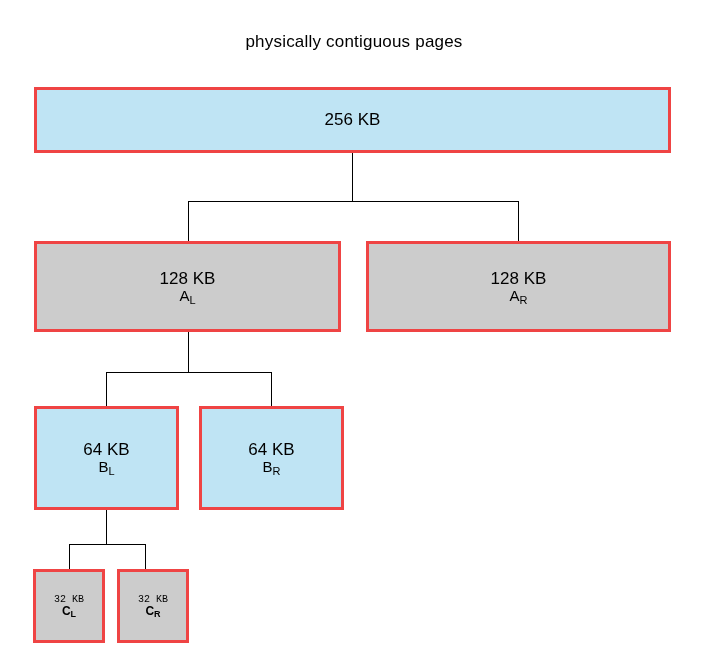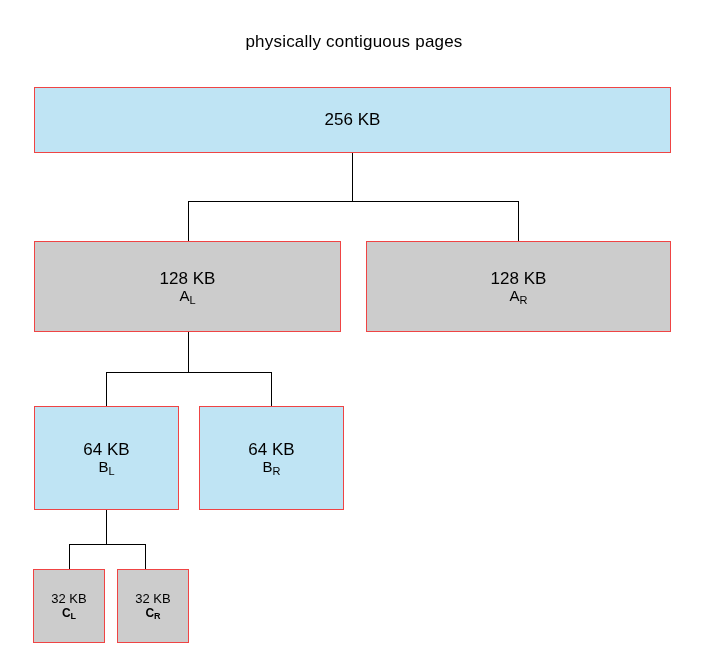--- a/index.html
+++ b/index.html
@@ -29,42 +29,42 @@
     top: 32px;
     width: 708px;
     text-align: center;
     font-size: 17px;
     color: #000;
     letter-spacing: 0.2px;
   }
   .node {
     position: absolute;
     box-sizing: border-box;
-    border: 1px solid #ef4444;
+    border: 3px solid #ef4444;
     display: flex;
     flex-direction: column;
     align-items: center;
     justify-content: center;
     line-height: 1.12;
   }
   .node .size {
     font-size: 17px;
     white-space: nowrap;
   }
   .node .label {
     font-size: 15px;
     white-space: nowrap;
   }
   .node .label sub {
     font-size: 11px;
     vertical-align: baseline;
     position: relative;
     top: 3px;
   }
-  .node.small .size { font-size: 13px; }
+  .node.small .size { font-size: 10px; font-family: Liberation Mono, monospace; }
   .node.small .label { font-size: 12px; font-weight: bold; }
   .node.small .label sub { font-size: 9px; top: 2px; }
 
   .blue  { background: #bfe4f4; }
   .grey  { background: #cccccc; }
 
   
   .ln {
     position: absolute;
     background: #000000;

